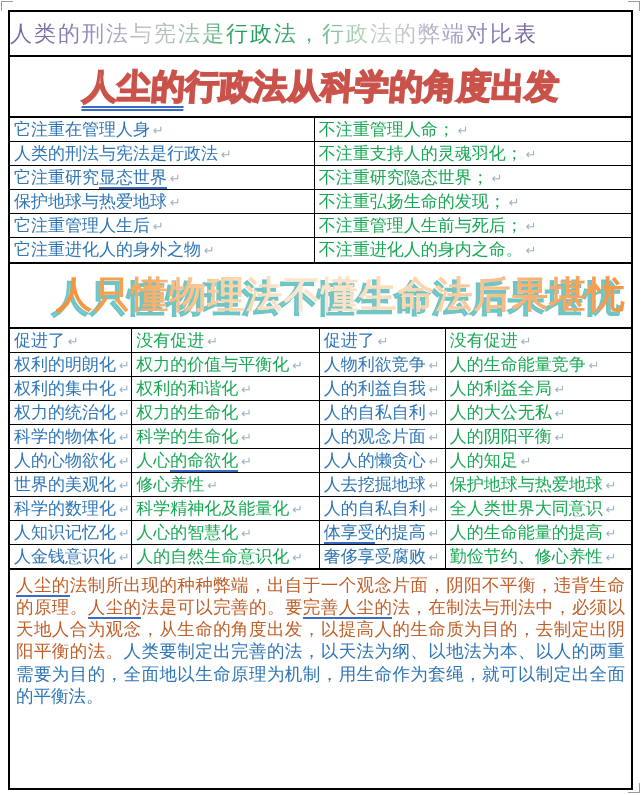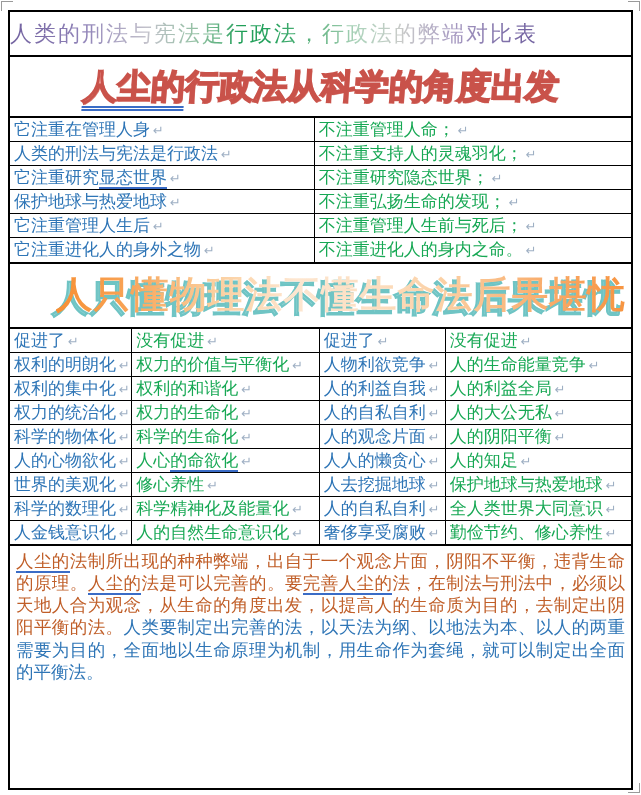--- a/index.html
+++ b/index.html
@@ -201,20 +201,26 @@
       <td class="cblue"><span>人去挖掘地球</span><span class="pm">↵</span></td>
       <td class="cgreen"><span>保护地球与热爱地球</span><span class="pm">↵</span></td>
     </tr>
     <tr>
       <td class="cblue"><span>科学的数理化</span><span class="pm">↵</span></td>
       <td class="cgreen"><span>科学精神化及能量化</span><span class="pm">↵</span></td>
       <td class="cblue"><span>人的自私自利</span><span class="pm">↵</span></td>
       <td class="cgreen"><span>全人类世界大同意识</span><span class="pm">↵</span></td>
     </tr>
     <tr>
+      <td class="cblue"><span>人知识记忆化</span><span class="pm">↵</span></td>
+      <td class="cgreen"><span>人心的智慧化</span><span class="pm">↵</span></td>
+      <td class="cblue"><span class="ul1">体享受</span><span>的提高</span><span class="pm">↵</span></td>
+      <td class="cgreen"><span>人的生命能量的提高</span><span class="pm">↵</span></td>
+    </tr>
+    <tr>
       <td class="cblue"><span>人金钱意识化</span><span class="pm">↵</span></td>
       <td class="cgreen"><span>人的自然生命意识化</span><span class="pm">↵</span></td>
       <td class="cblue"><span>奢侈享受腐败</span><span class="pm">↵</span></td>
       <td class="cgreen"><span>勤俭节约、修心养性</span><span class="pm">↵</span></td>
     </tr>
   </tbody>
       </table>
   </div>
 
   <div class="para"><span class="porange ul1">人尘的</span><span class="porange">法制所出现的种种弊端，出自于一个观念片面，阴阳不平衡，违背生命的原理。</span><span class="porange ul1">人尘的</span><span class="porange">法是可以完善的。要</span><span class="porange ul1">完善人尘的</span><span class="porange">法，在制法与刑法中，必须以天地人合为观念，从生命的角度出发，以提高人的生命质为目的，去制定出阴阳平衡的法。</span><span class="pblue">人类要制定出完善的法，以天法为纲、以地法为本、以人的两重需要为目的，全面地以生命原理为机制，用生命作为套绳，就可以制定出全面的平衡法。</span></div>

